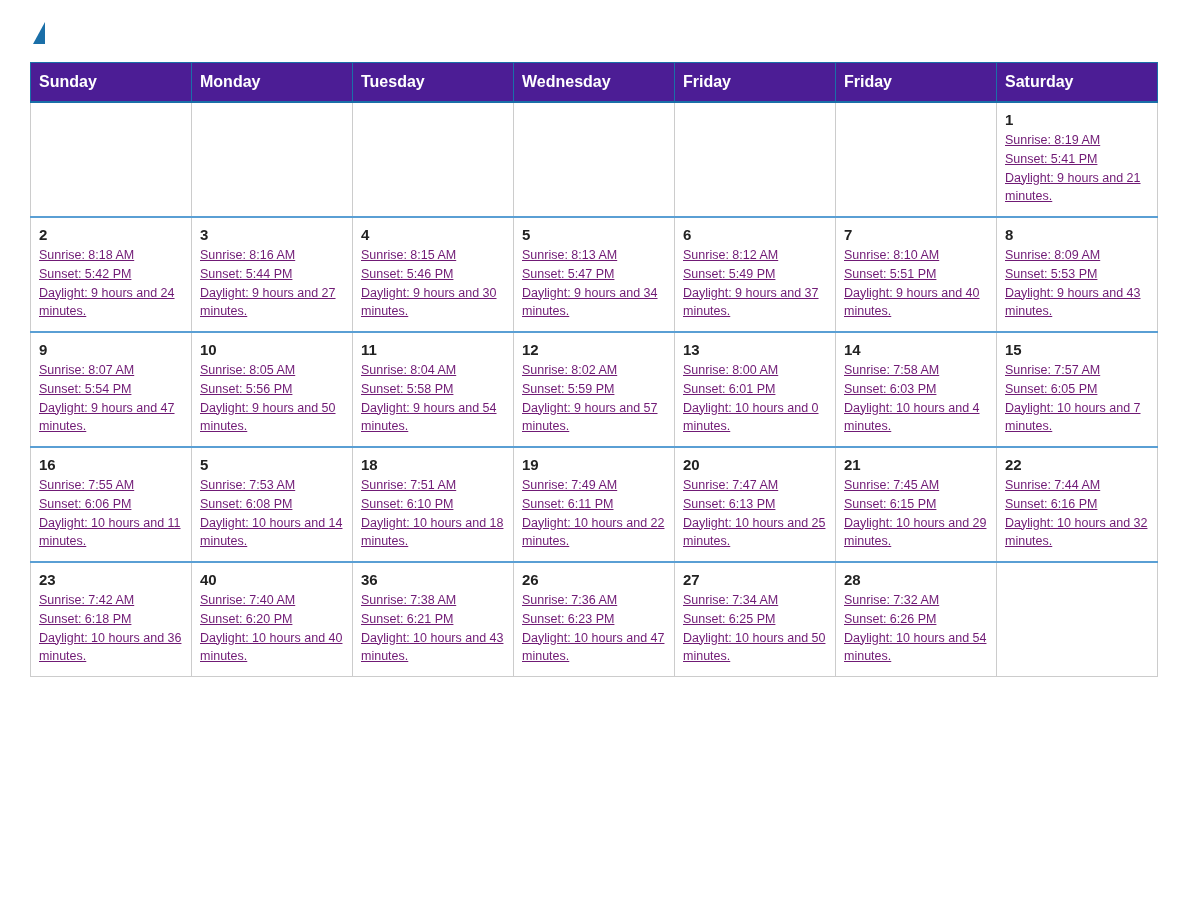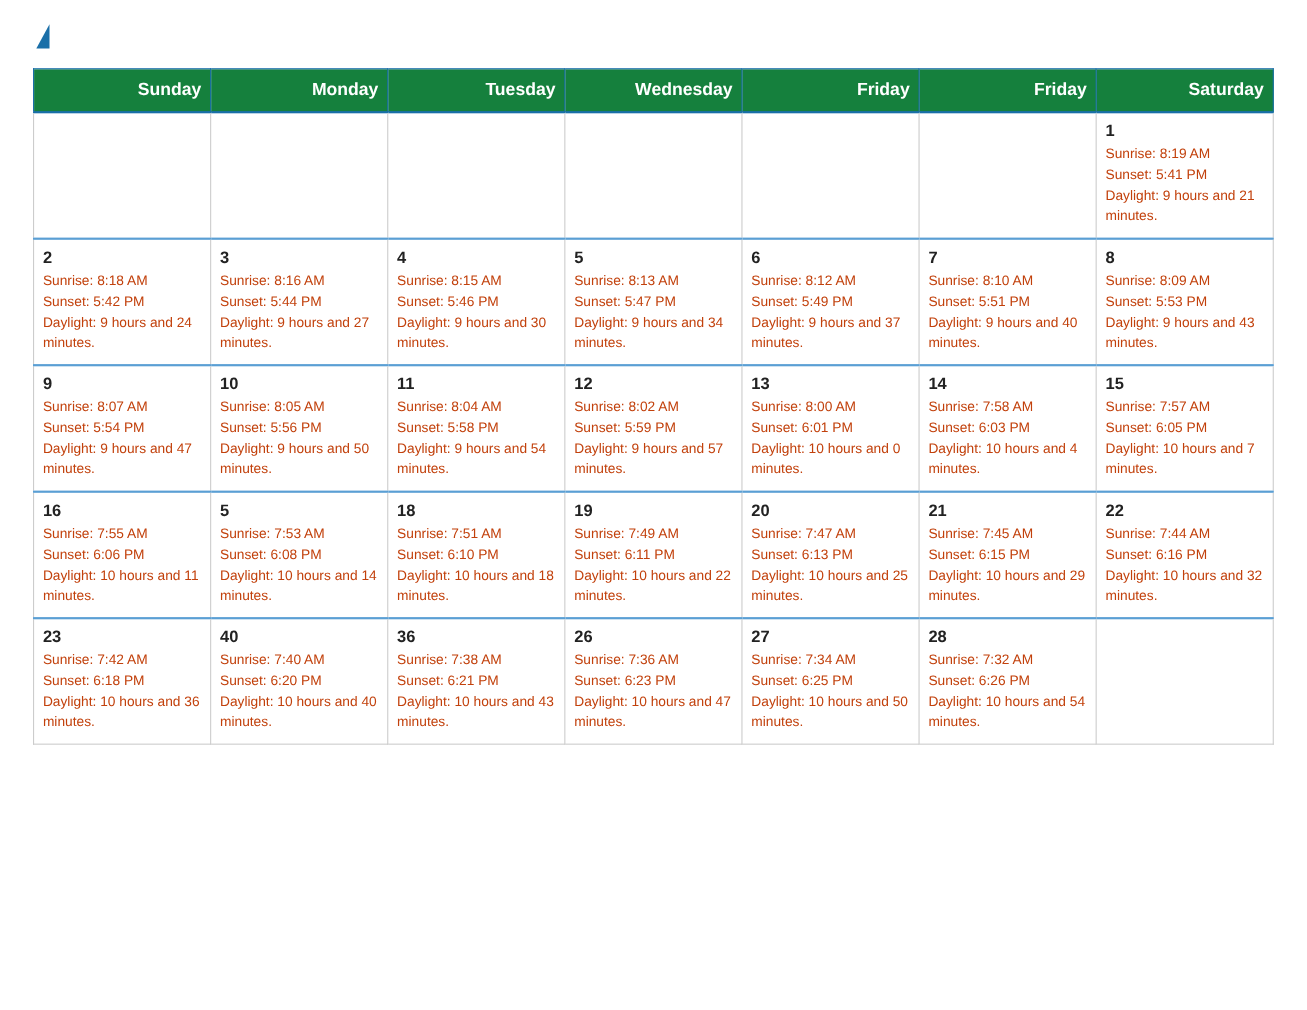--- a/index.html
+++ b/index.html
@@ -56,26 +56,26 @@
     .location-title {
       font-size: 22px;
       color: #444;
       margin-top: 4px;
     }
     .calendar {
       width: 100%;
       border-collapse: collapse;
     }
     .calendar th {
-      background-color: #15803d;
+      background-color: #4c1d95;
       color: #fff;
       font-size: 16px;
       font-weight: bold;
       padding: 10px 8px;
-      text-align: right;
+      text-align: left;
       border: 1px solid #1a6fa8;
     }
     .calendar td {
       vertical-align: top;
       padding: 8px 8px 10px 8px;
       border: 1px solid #ccc;
       width: calc(100% / 7);
       min-height: 110px;
       font-size: 13px;
       color: #333;
@@ -89,22 +89,23 @@
     }
     .day-number {
       font-size: 15px;
       font-weight: bold;
       color: #222;
       display: block;
       margin-bottom: 3px;
     }
     .day-info {
       font-size: 12.5px;
-      color: #c2410c;
+      color: #701a75;
       line-height: 1.5;
+      text-decoration: underline;
     }
     .empty-cell {
       background: #f9f9f9;
     }
   </style>
 </head>
 <body>
 
 <div class="header">
   <div class="logo">

